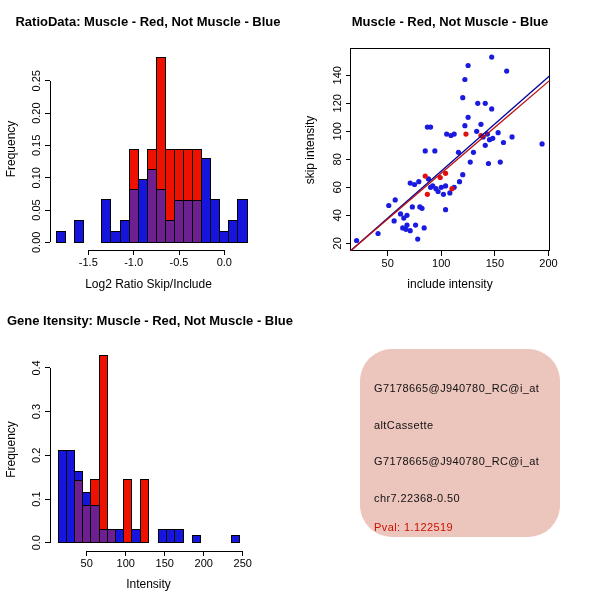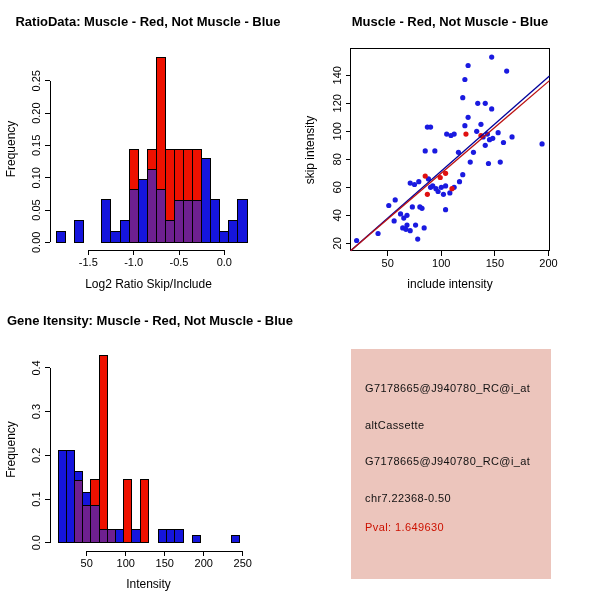--- a/index.html
+++ b/index.html
@@ -10,21 +10,21 @@
   #panel-tr{left:300px;top:0;}
   #panel-bl{left:0;top:300px;}
   #panel-br{left:300px;top:300px;}
   svg{position:absolute;left:0;top:0;}
   svg text{font-family:"Liberation Sans",sans-serif;fill:#000;}
   .title{font-size:13px;font-weight:bold;}
   .tick{font-size:11px;}
   .axlab{font-size:12px;}
   .ax{stroke:#000;stroke-width:1;fill:none;shape-rendering:crispEdges;}
   .bar{stroke:#000;stroke-width:1;shape-rendering:crispEdges;}
-  .info-box{position:absolute;left:51px;top:49px;width:200px;height:230px;}
+  .info-box{position:absolute;left:60px;top:49px;width:200px;height:188px;border-radius:32px;}
   .info-line{position:absolute;left:14px;font-size:11px;color:#111111;letter-spacing:0.4px;white-space:nowrap;}
   .info-line:nth-child(1){top:33px;}
   .info-line:nth-child(2){top:70px;}
   .info-line:nth-child(3){top:106px;}
   .info-line:nth-child(4){top:143px;}
   .info-line:nth-child(5){top:172px;}
   .pval{color:#cc1100;}
 </style>
 </head>
 <body>
@@ -238,16 +238,16 @@
         <text x="148.5" y="288" class="axlab" text-anchor="middle">Intensity</text>
         <text x="15" y="149.5" class="axlab" text-anchor="middle" transform="rotate(-90 15 149.5)">Frequency</text>
       </svg>
   </div>
   <div class="panel" id="panel-br">
     <div class="info-box" id="info-box" style="background: rgb(236, 197, 188);">
       <div class="info-line">G7178665@J940780_RC@i_at</div>
       <div class="info-line">altCassette</div>
       <div class="info-line">G7178665@J940780_RC@i_at</div>
       <div class="info-line">chr7.22368-0.50</div>
-      <div class="info-line pval">Pval: 1.649630</div>
+      <div class="info-line pval">Pval: 1.122519</div>
     </div>
   </div>
 </div>
 
 </body></html>

